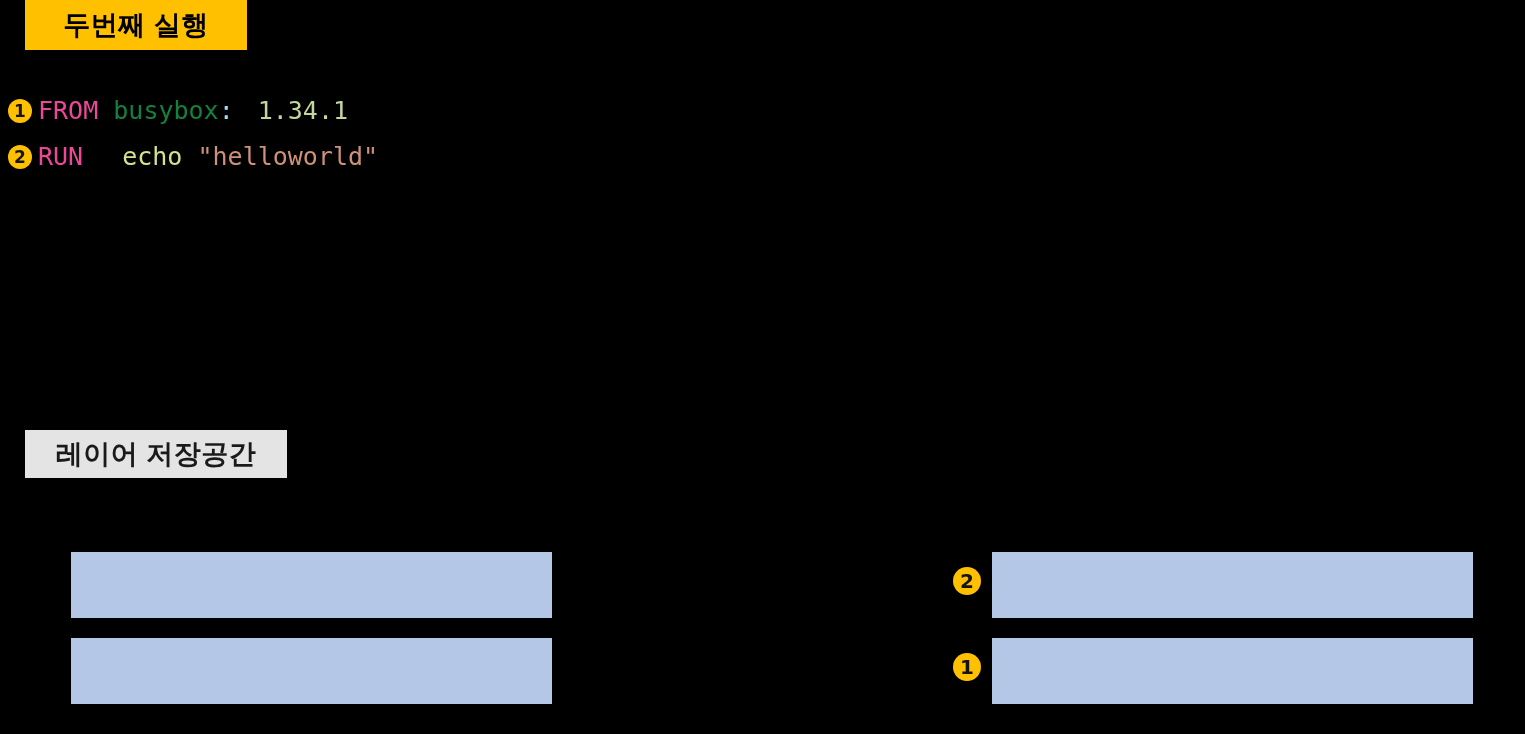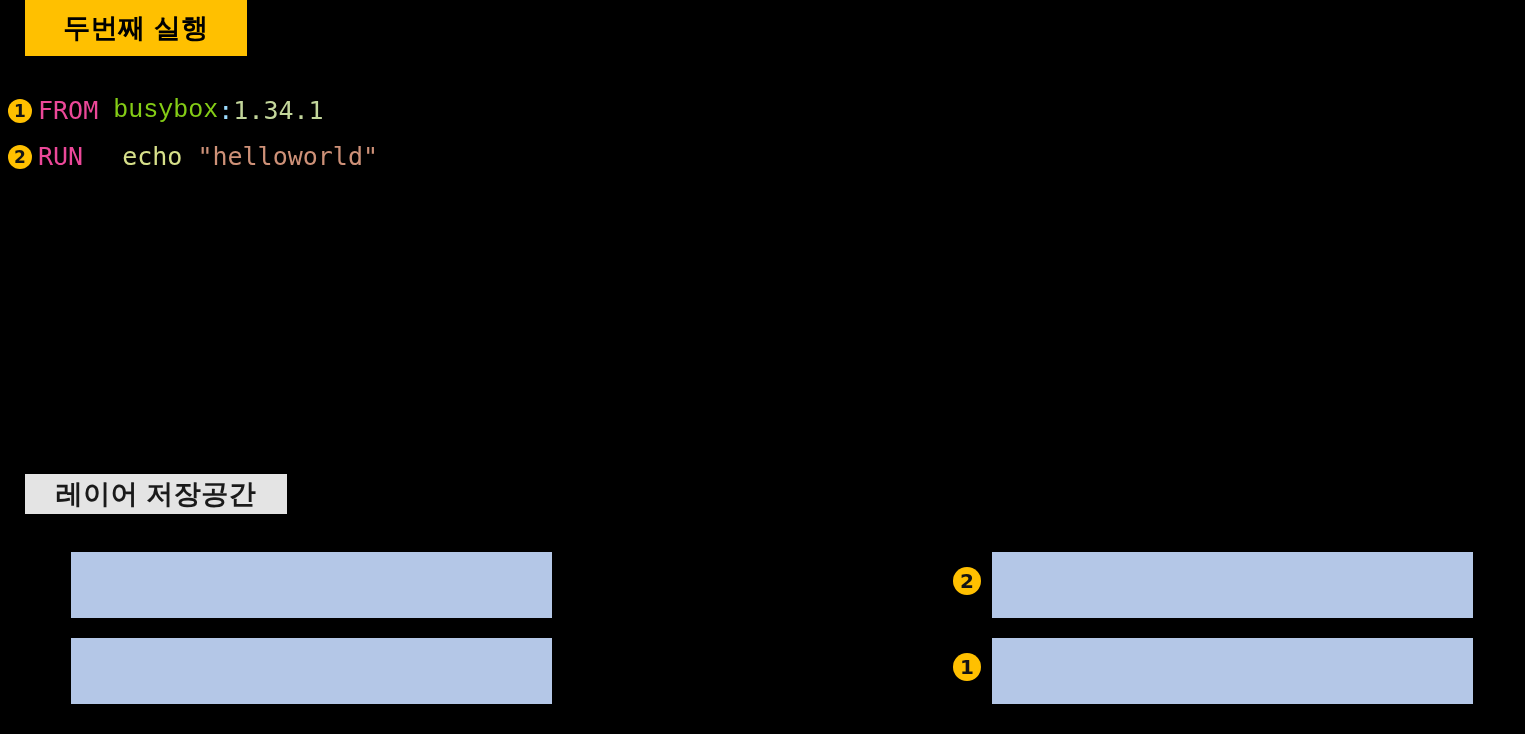--- a/index.html
+++ b/index.html
@@ -28,34 +28,33 @@
     font-family: "Liberation Sans", sans-serif;
     font-weight: bold;
     letter-spacing: 0.5px;
     white-space: nowrap;
     box-sizing: border-box;
   }
   #run-badge {
     left: 25px;
     top: 0px;
     width: 222px;
-    height: 56px;
+    height: 50px;
     background: #FFC000;
     color: #000000;
     font-size: 27px;
   }
   #storage-badge {
     left: 25px;
     top: 430px;
     width: 262px;
-    height: 40px;
+    height: 48px;
     background: #E4E4E4;
     color: #1a1a1a;
     font-size: 27px;
-    margin-top: 44px;
   }
 
   
   #code-block {
     position: absolute;
     left: 8px;
     top: 88px;
     width: 900px;
   }
   .code-line {
@@ -76,23 +75,23 @@
     background: #FFC000;
     color: #141414;
     font-family: "DejaVu Sans", sans-serif;
     font-size: 17px;
     font-weight: bold;
     line-height: 24px;
     text-align: center;
     box-sizing: border-box;
   }
   .tok-keyword  { color: #ec4899; }
-  .tok-plain    { color: #84cc16; font-family: Liberation Mono, monospace; }
+  .tok-plain    { color: #15803d; }
   .tok-punct    { color: #9CDCFE; }
-  .tok-version  { color: #C3D69B; }
+  .tok-version  { color: #C3D69B; margin-left: 24px; }
   .tok-command  { color: #D7E08A; margin-left: 24px; }
   .tok-string   { color: #CE9178; }
 
   
   .layer-box {
     position: absolute;
     background: #B4C7E7;
     box-sizing: border-box;
   }
   .layer-num {

